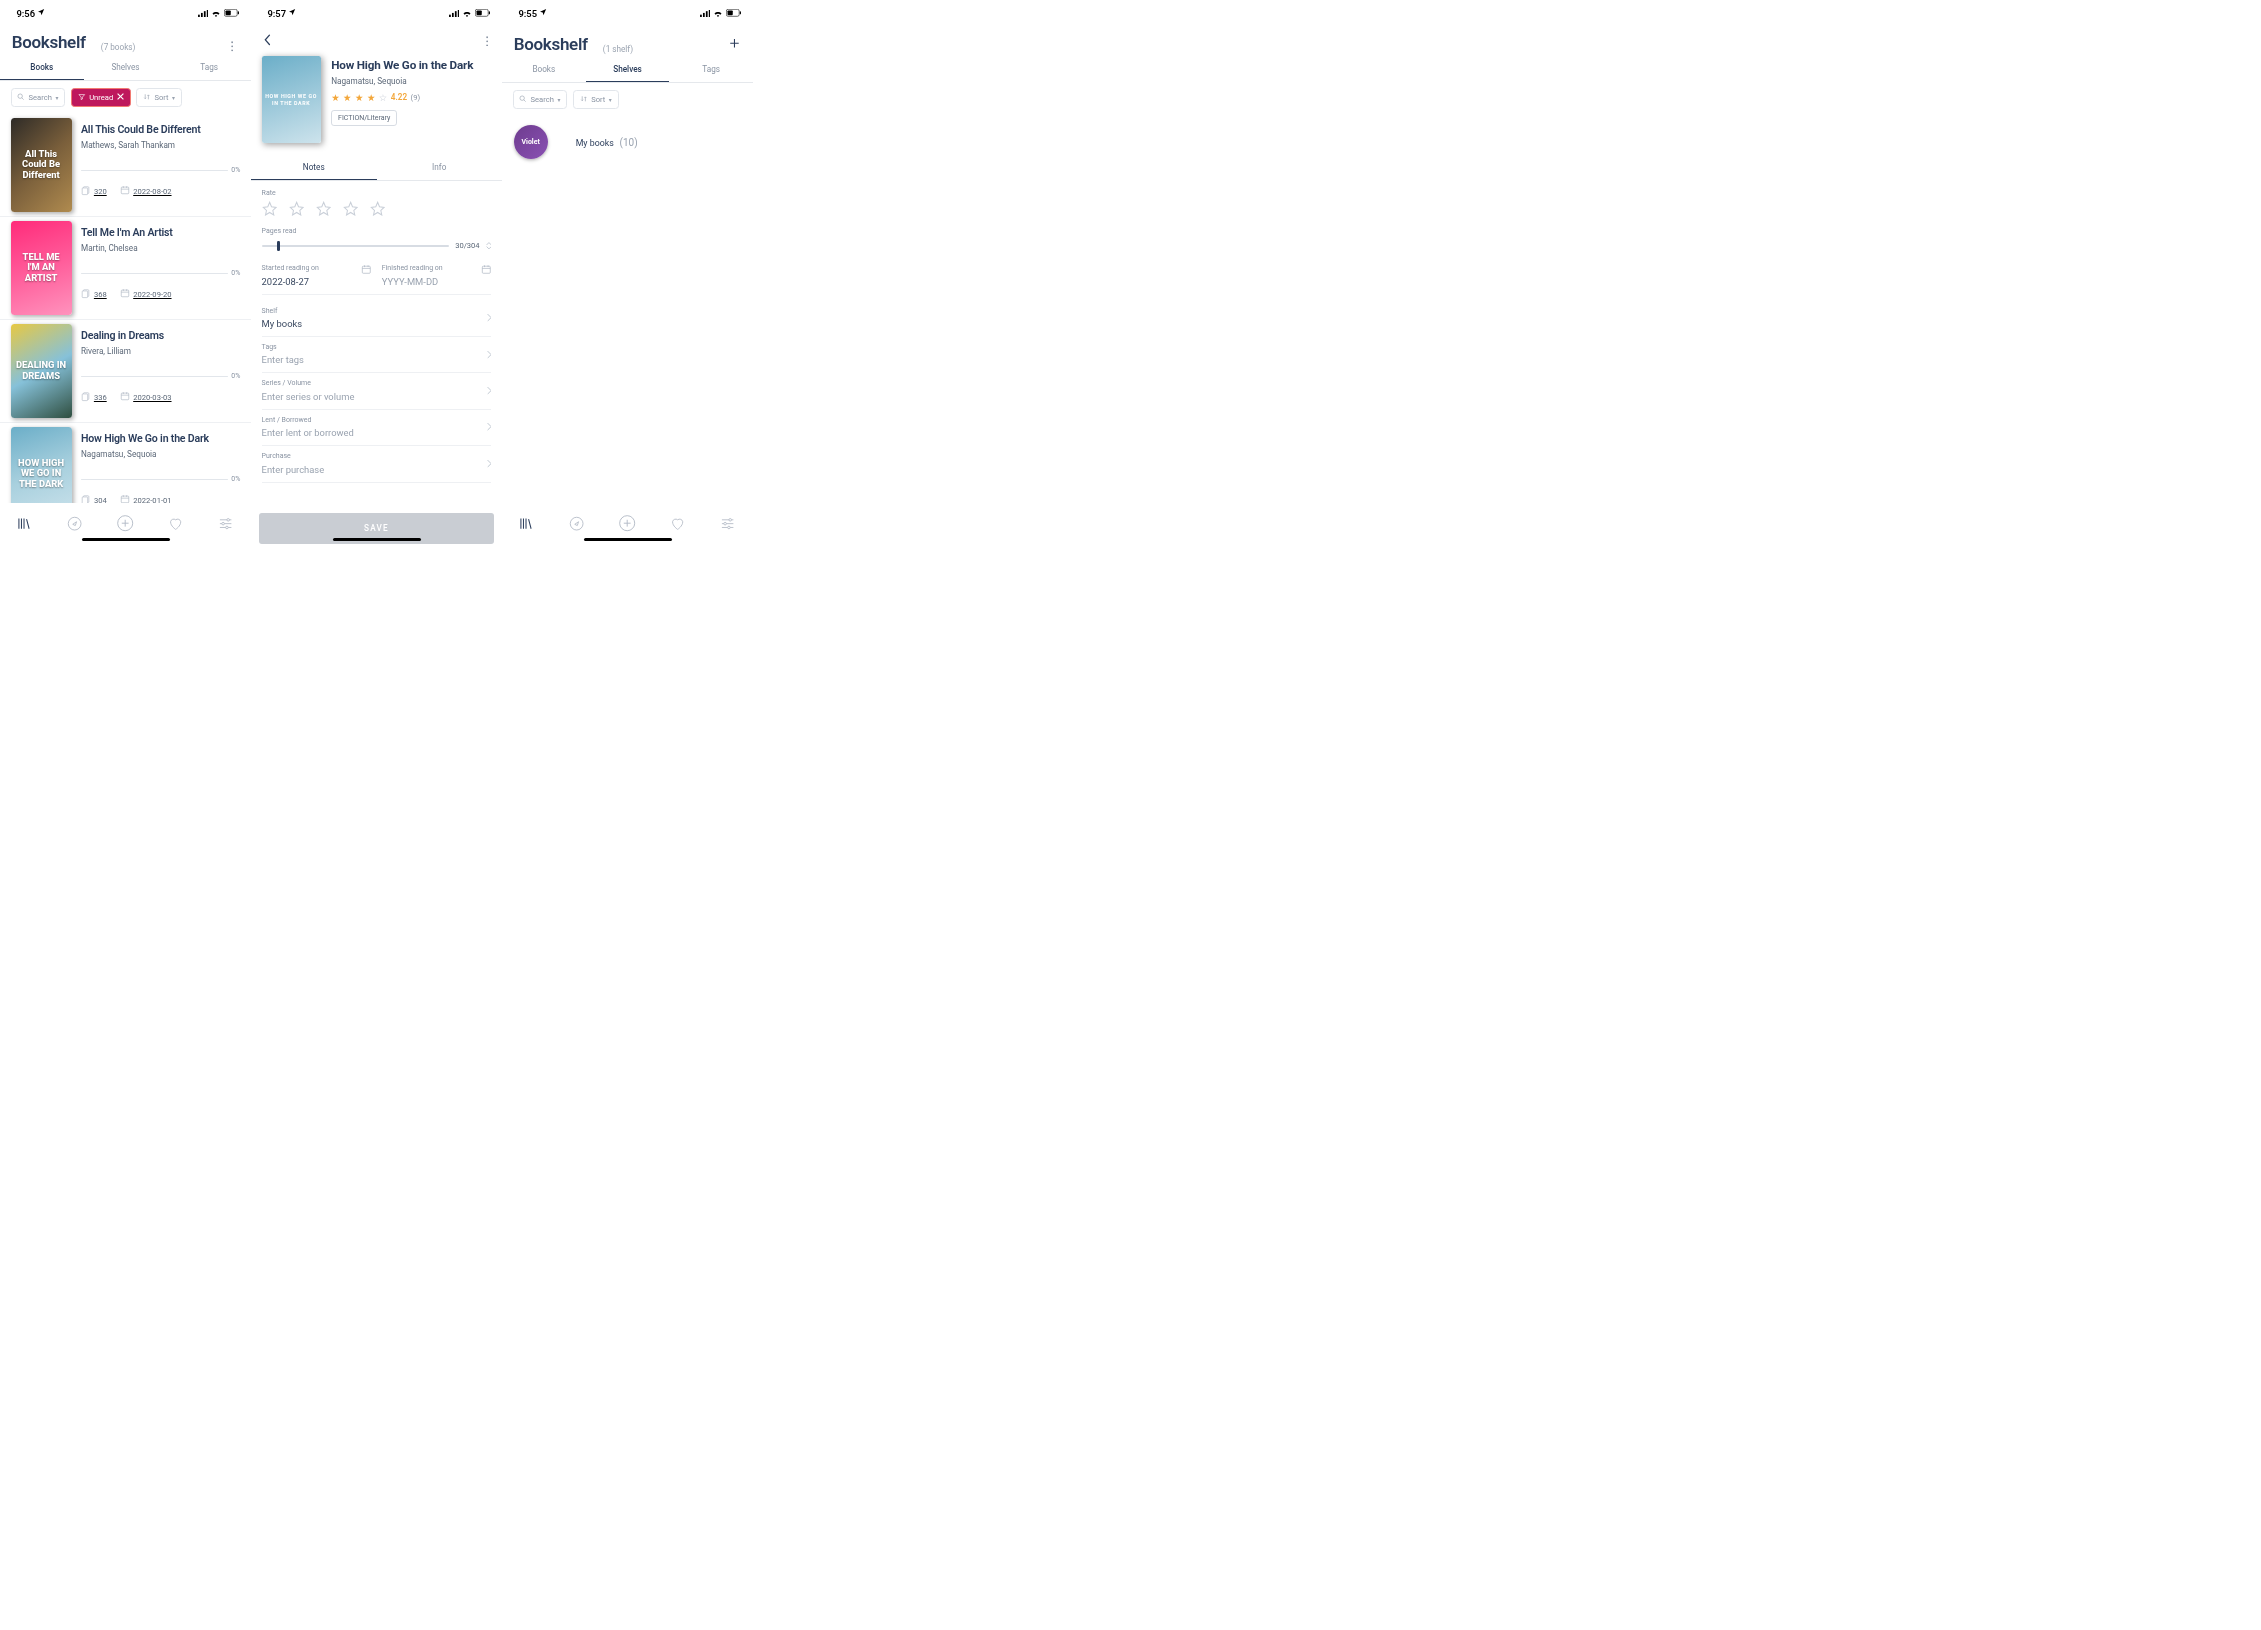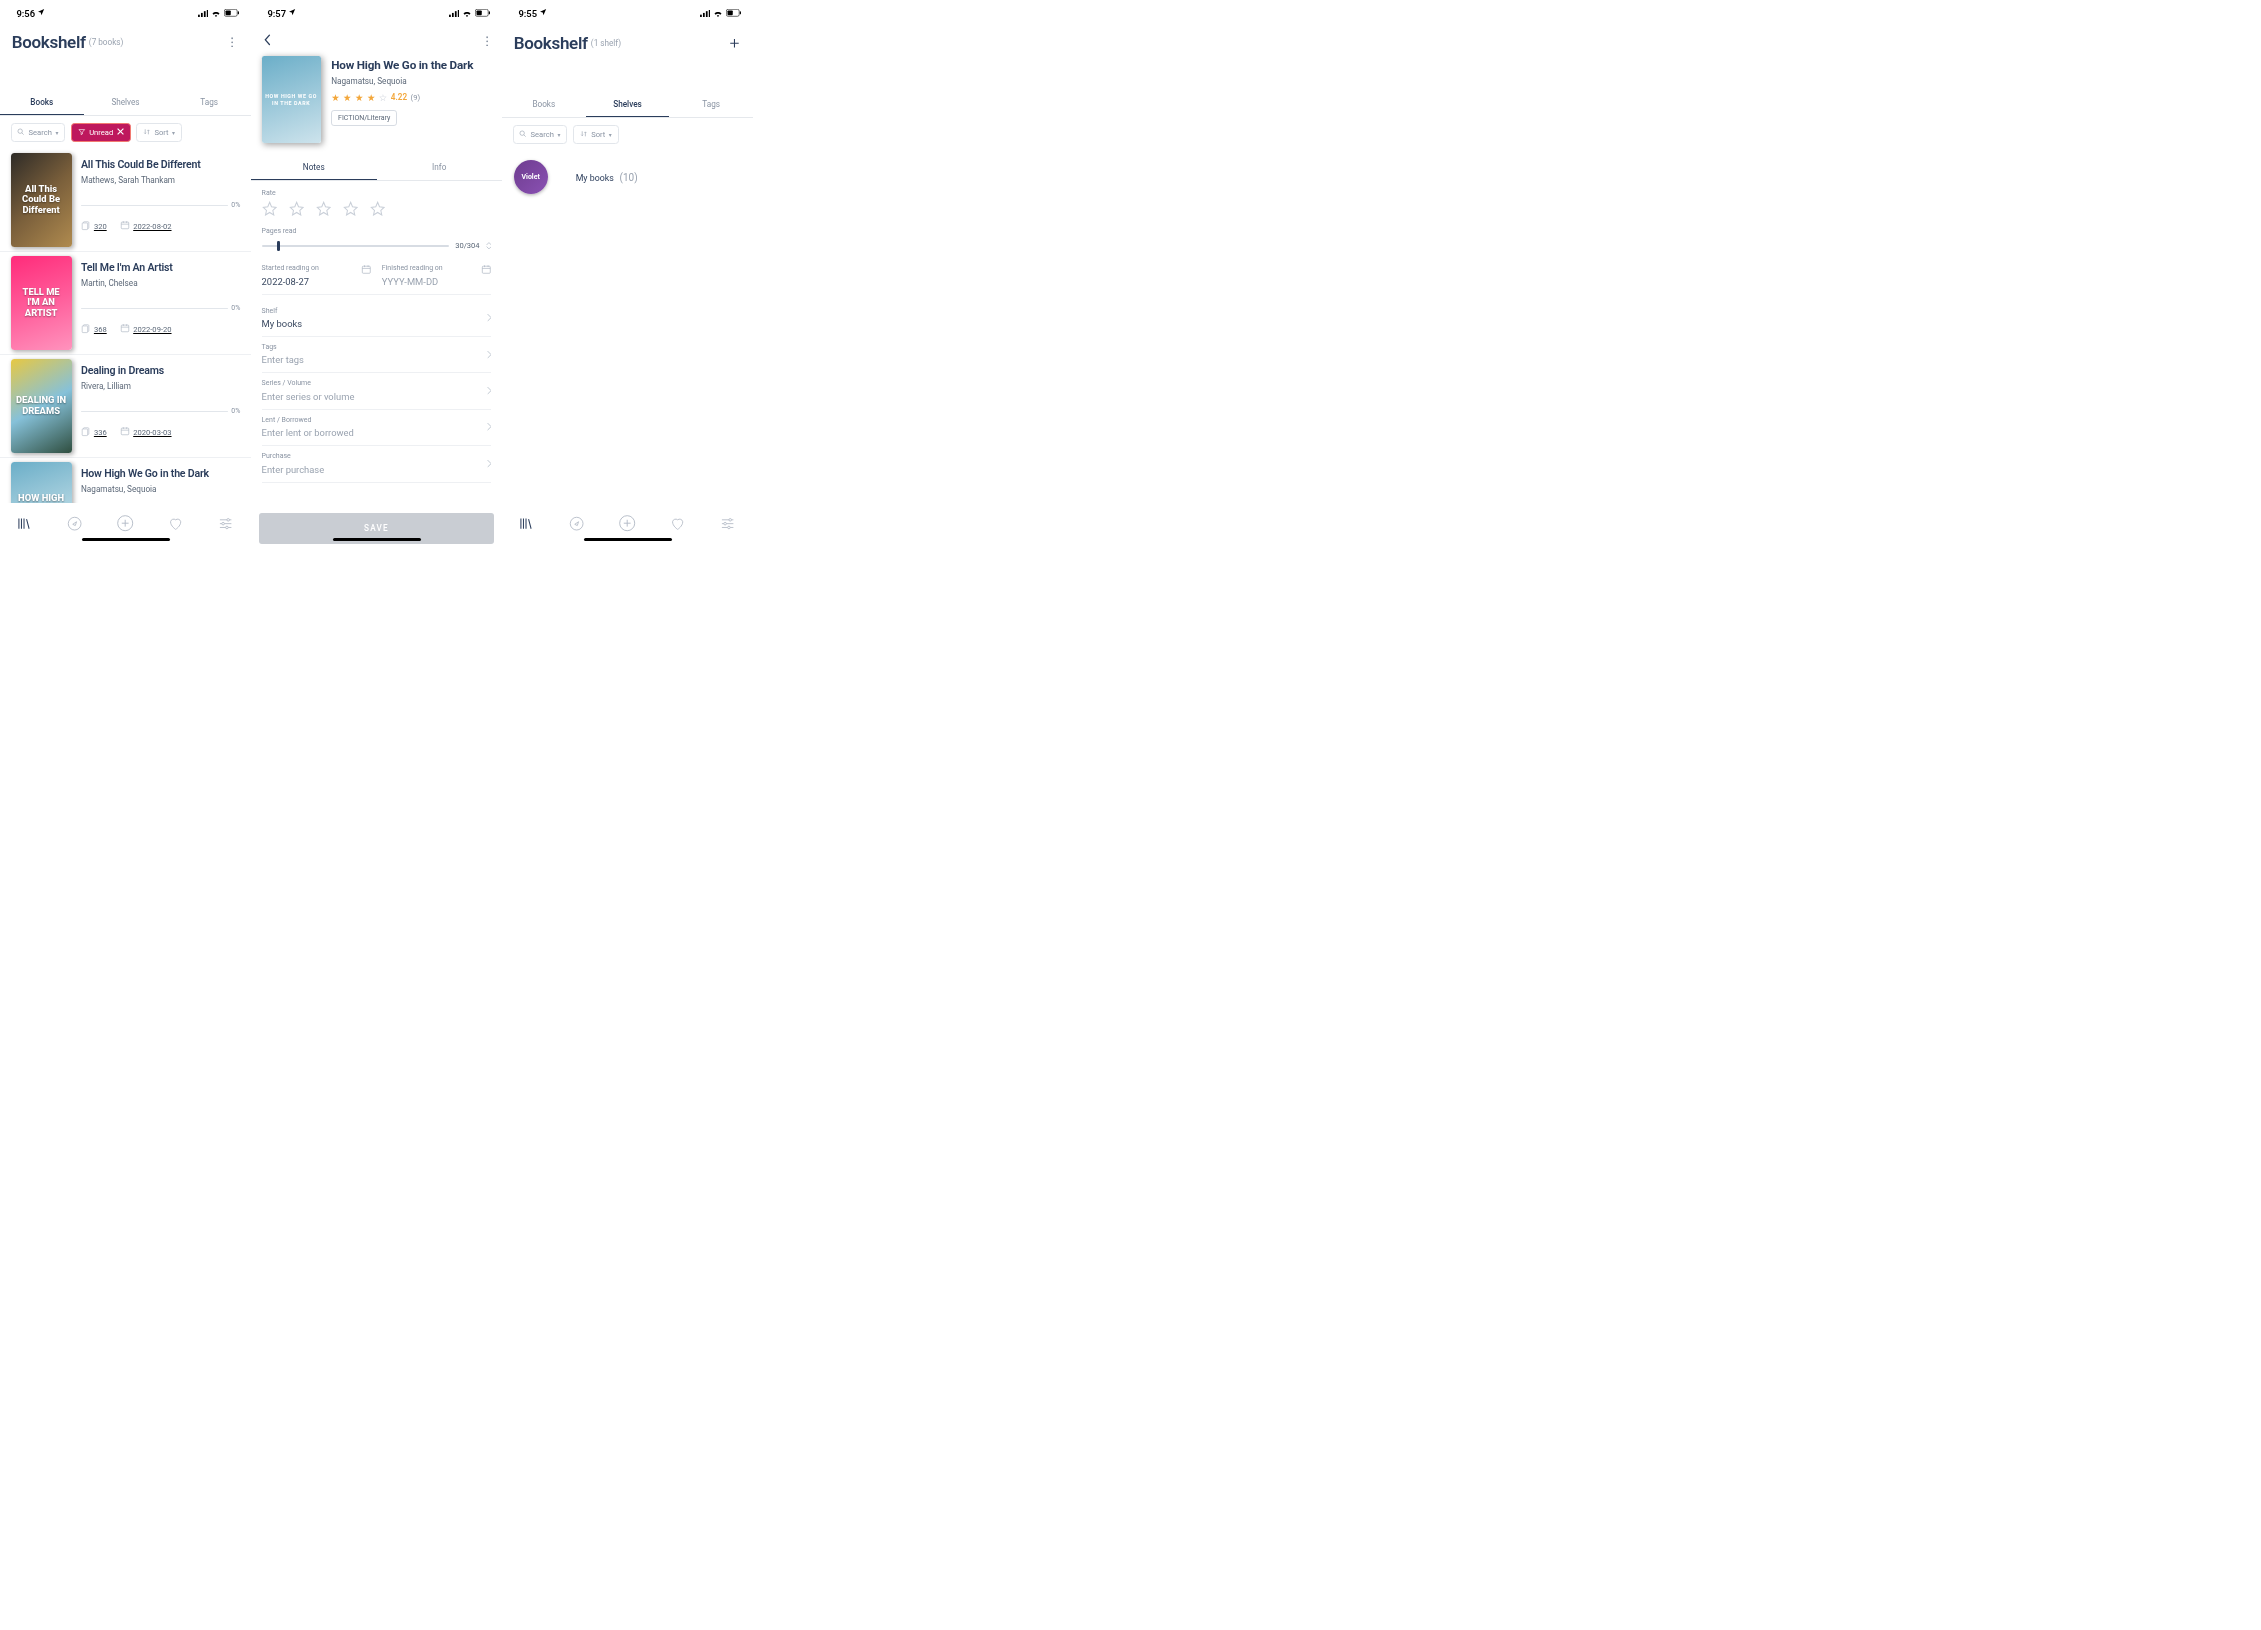--- a/index.html
+++ b/index.html
@@ -27,23 +27,23 @@
     padding: 0 11.7px 0 16.4px;
     font-size: 9.4px;
     font-weight: 600;
     color: #000;
   }
   .status-left { display: flex; align-items: center; gap: 2.3px; }
   .status-right { display: flex; align-items: center; gap: 2.9px; }
   .location-icon { font-size: 7.6px; }
   .header {
     display: flex;
-    align-items: center;
+    align-items: flex-end;
     padding: 5.9px 11.7px 4.7px 11.7px;
-    gap: 3px;
+    gap: 15px;
   }
   .header-title {
     font-size: 17px;
     font-weight: 600;
     color: #2b3d5b;
     letter-spacing: -0.3px;
   }
   .header-sub {
     font-size: 8.2px;
     color: #9aa3b0;
@@ -67,21 +67,20 @@
     display: flex;
     border-bottom: 0.6px solid #e5e8ec;
   }
   .tab {
     flex: 1;
     text-align: center;
     padding: 5.9px 0 7px 0;
     font-size: 8.2px;
     color: #8a94a3;
     cursor: pointer;
-    margin-top: 35px;
   }
   .tab.active {
     color: #2b3d5b;
     font-weight: 500;
     border-bottom: 1.2px solid #2b3d5b;
   }
   .controls {
     display: flex;
     gap: 5.9px;
     padding: 7px 10.6px;

